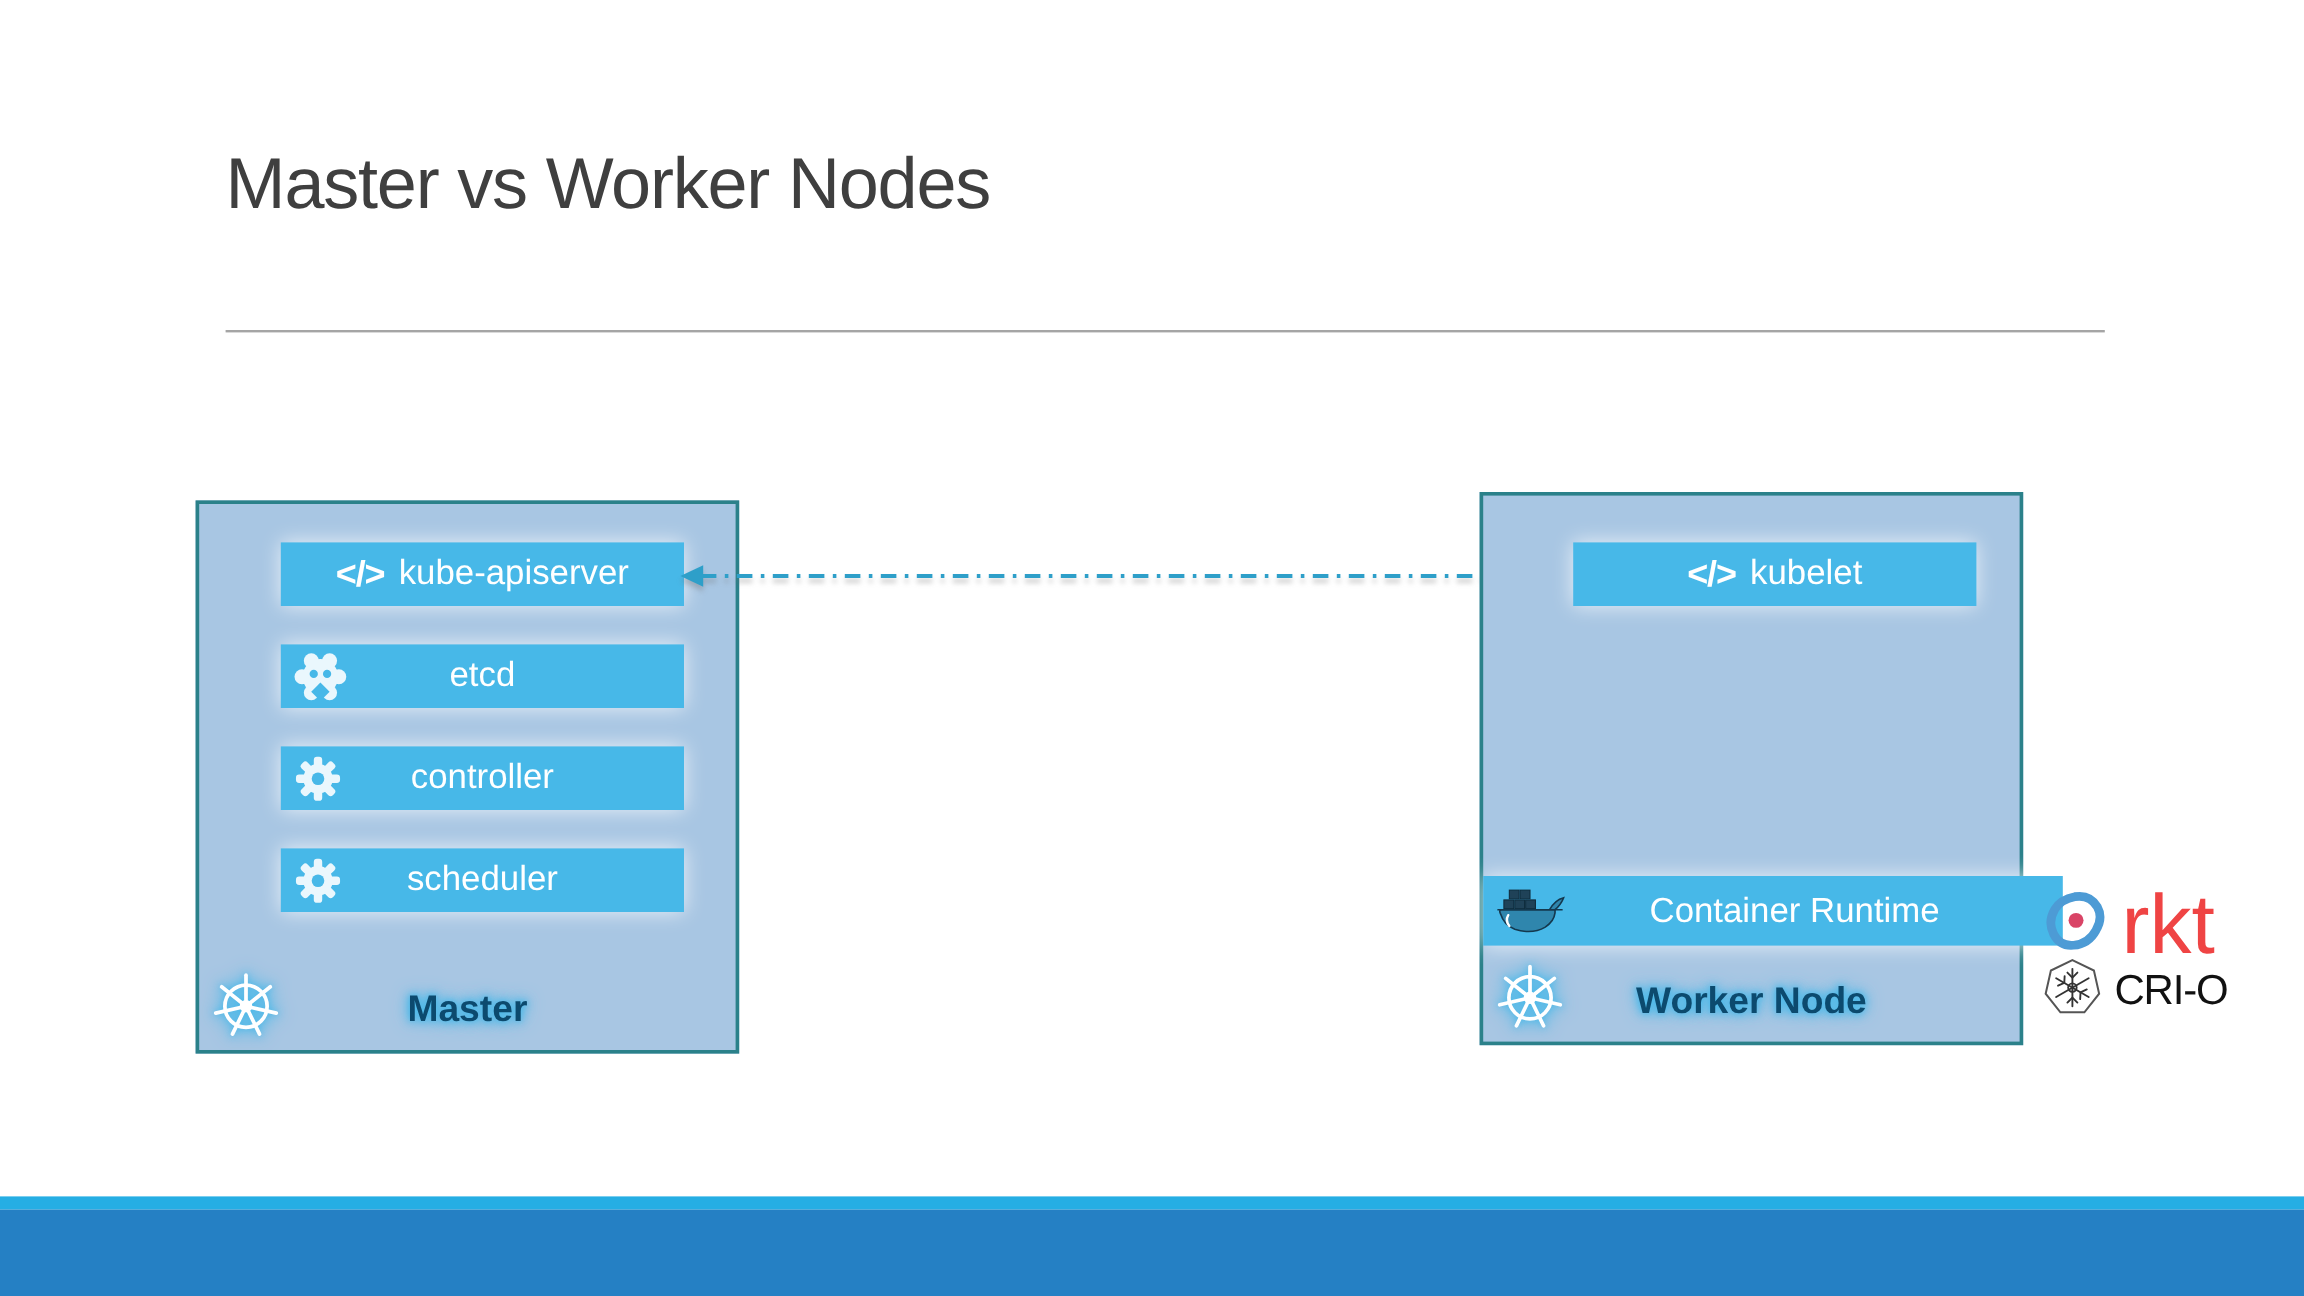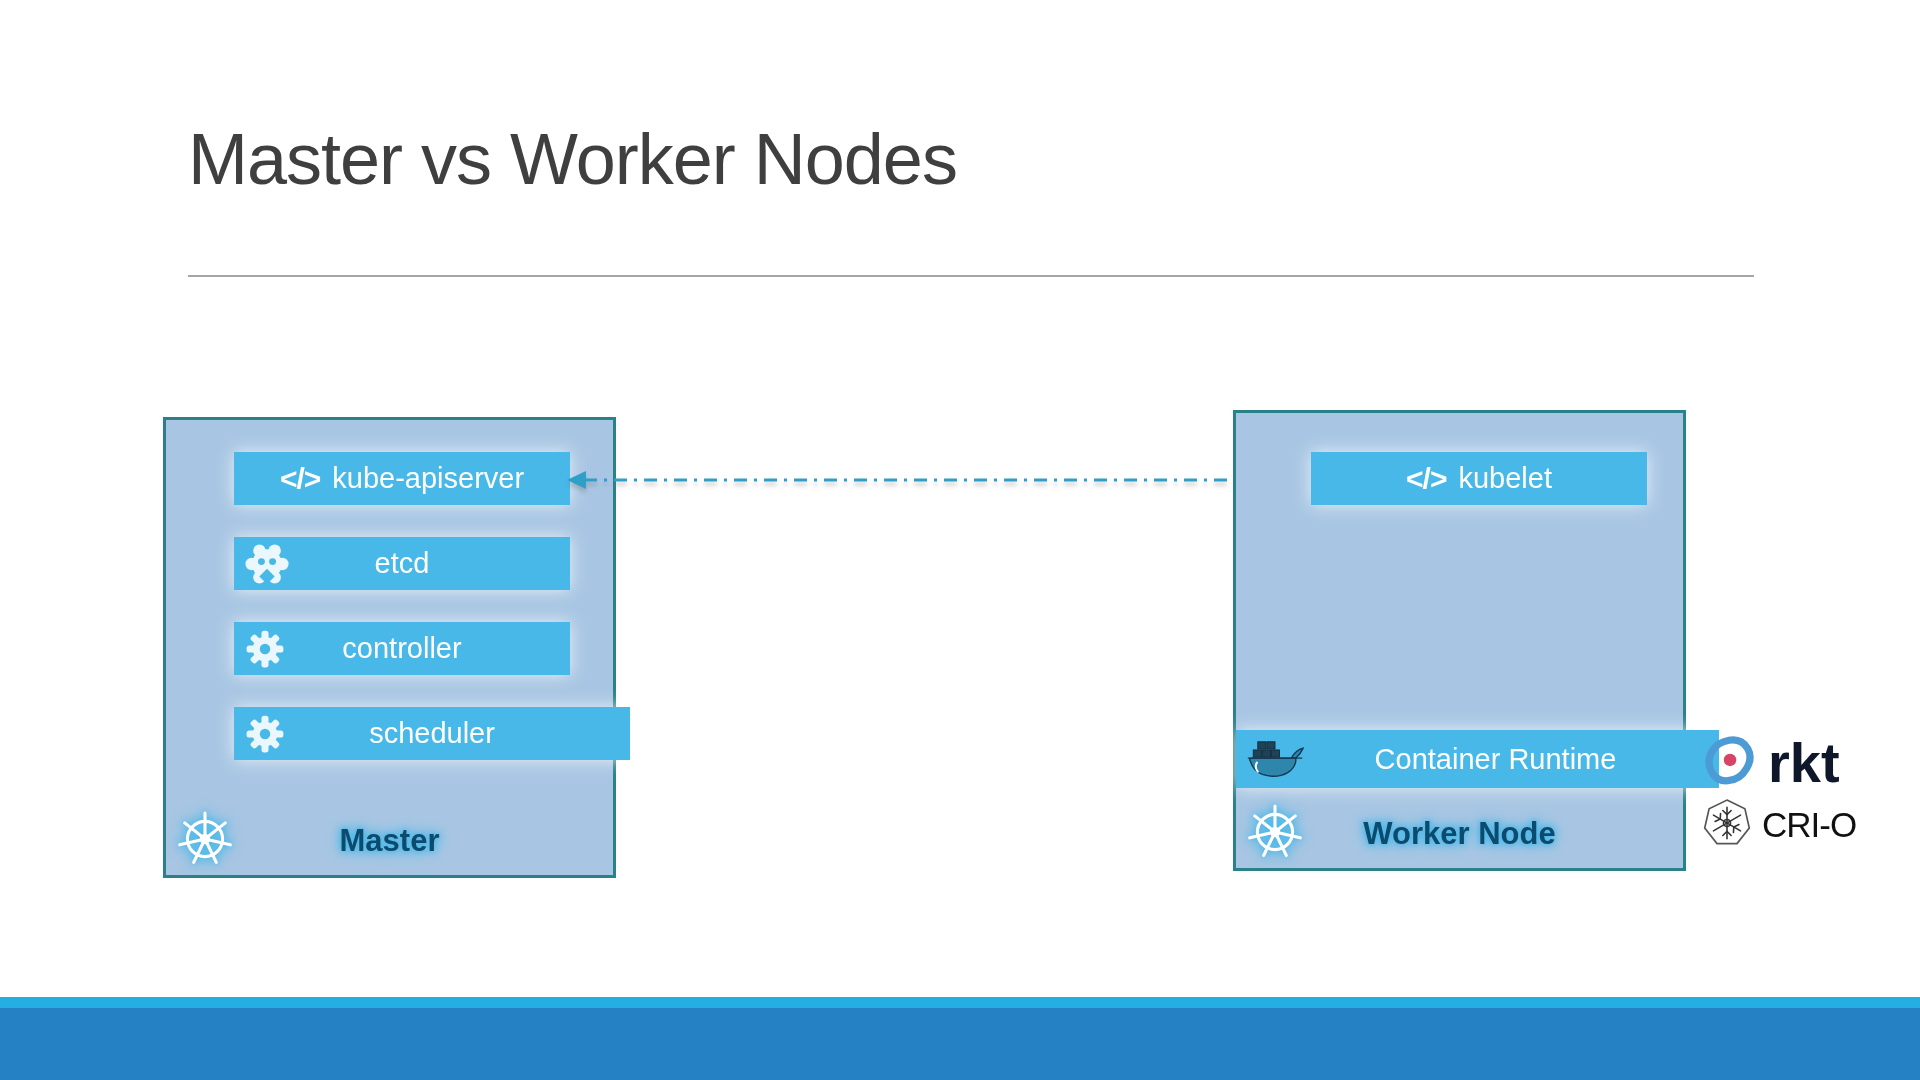--- a/index.html
+++ b/index.html
@@ -4,21 +4,21 @@
 <style>
   html,body { margin:0; padding:0; }
   body {
     width:1920px; height:1080px; position:relative; overflow:hidden;
     background:#ffffff; font-family:"Liberation Sans", sans-serif;
   }
 
   
   #title {
     position:absolute; left:188px; top:118px;
-    font-size:72px; font-weight:300; letter-spacing:-1px;
+    font-size:60px; font-weight:300; letter-spacing:-1px;
     color:#3F3F3F; white-space:nowrap;
   }
   #title-underline {
     position:absolute; left:188px; top:275px; width:1566px; height:2px;
     background:#8E8E8E; opacity:.8;
   }
 
   
   .node-box {
     position:absolute; box-sizing:border-box;
@@ -29,21 +29,21 @@
 
   
   .bar {
     position:absolute; background:#47B8E8; color:#fff;
     display:flex; align-items:center; justify-content:center;
     font-size:29px; box-shadow:0 0 16px rgba(255,255,255,.75);
   }
   #bar-kube-apiserver { left:68px; top:32px;  width:336px; height:53px; gap:12px; }
   #bar-etcd           { left:68px; top:117px; width:336px; height:53px; }
   #bar-controller     { left:68px; top:202px; width:336px; height:53px; }
-  #bar-scheduler      { left:68px; top:287px; width:396px; height:53px; }
+  #bar-scheduler      { left:68px; top:287px; width:336px; height:53px; }
   #bar-kubelet        { left:75px; top:39px;  width:336px; height:53px; gap:12px; }
   #bar-runtime        { left:0;    top:317px; width:447px; height:58px;padding-left:36px; }
 
   .side-icon {
     position:absolute; left:10px; top:50%; transform:translateY(-50%);
     display:flex; align-items:center;
   }
   .code-glyph { font-weight:bold; font-size:30px; letter-spacing:-1px; }
 
   
@@ -65,21 +65,21 @@
   
   #connection-arrow {
     position:absolute; left:560px; top:458px;
     filter: drop-shadow(0 4px 2px rgba(110,110,110,.35));
   }
 
   
   .runtime-item { position:absolute; display:flex; align-items:center; }
   #rkt-item  { left:1702px; top:730px; gap:12px; }
   #crio-item { left:1702px; top:798px; gap:10px; }
-  #rkt-label  { font-size:56px; font-weight:700; color:#0f172a; }
+  #rkt-label  { font-size:70px; font-weight:400; color:#ef4444; }
   #crio-label { font-size:35px; font-weight:400; color:#111; letter-spacing:-1px; }
 
   
   #footer-strip { position:absolute; left:0; top:997px;  width:1920px; height:11px; background:#25AEE4; }
   #footer-band  { position:absolute; left:0; top:1008px; width:1920px; height:72px; background:#2580C4; }
 </style>
 </head>
 <body>
 
 <div id="title">Master vs Worker Nodes</div>

